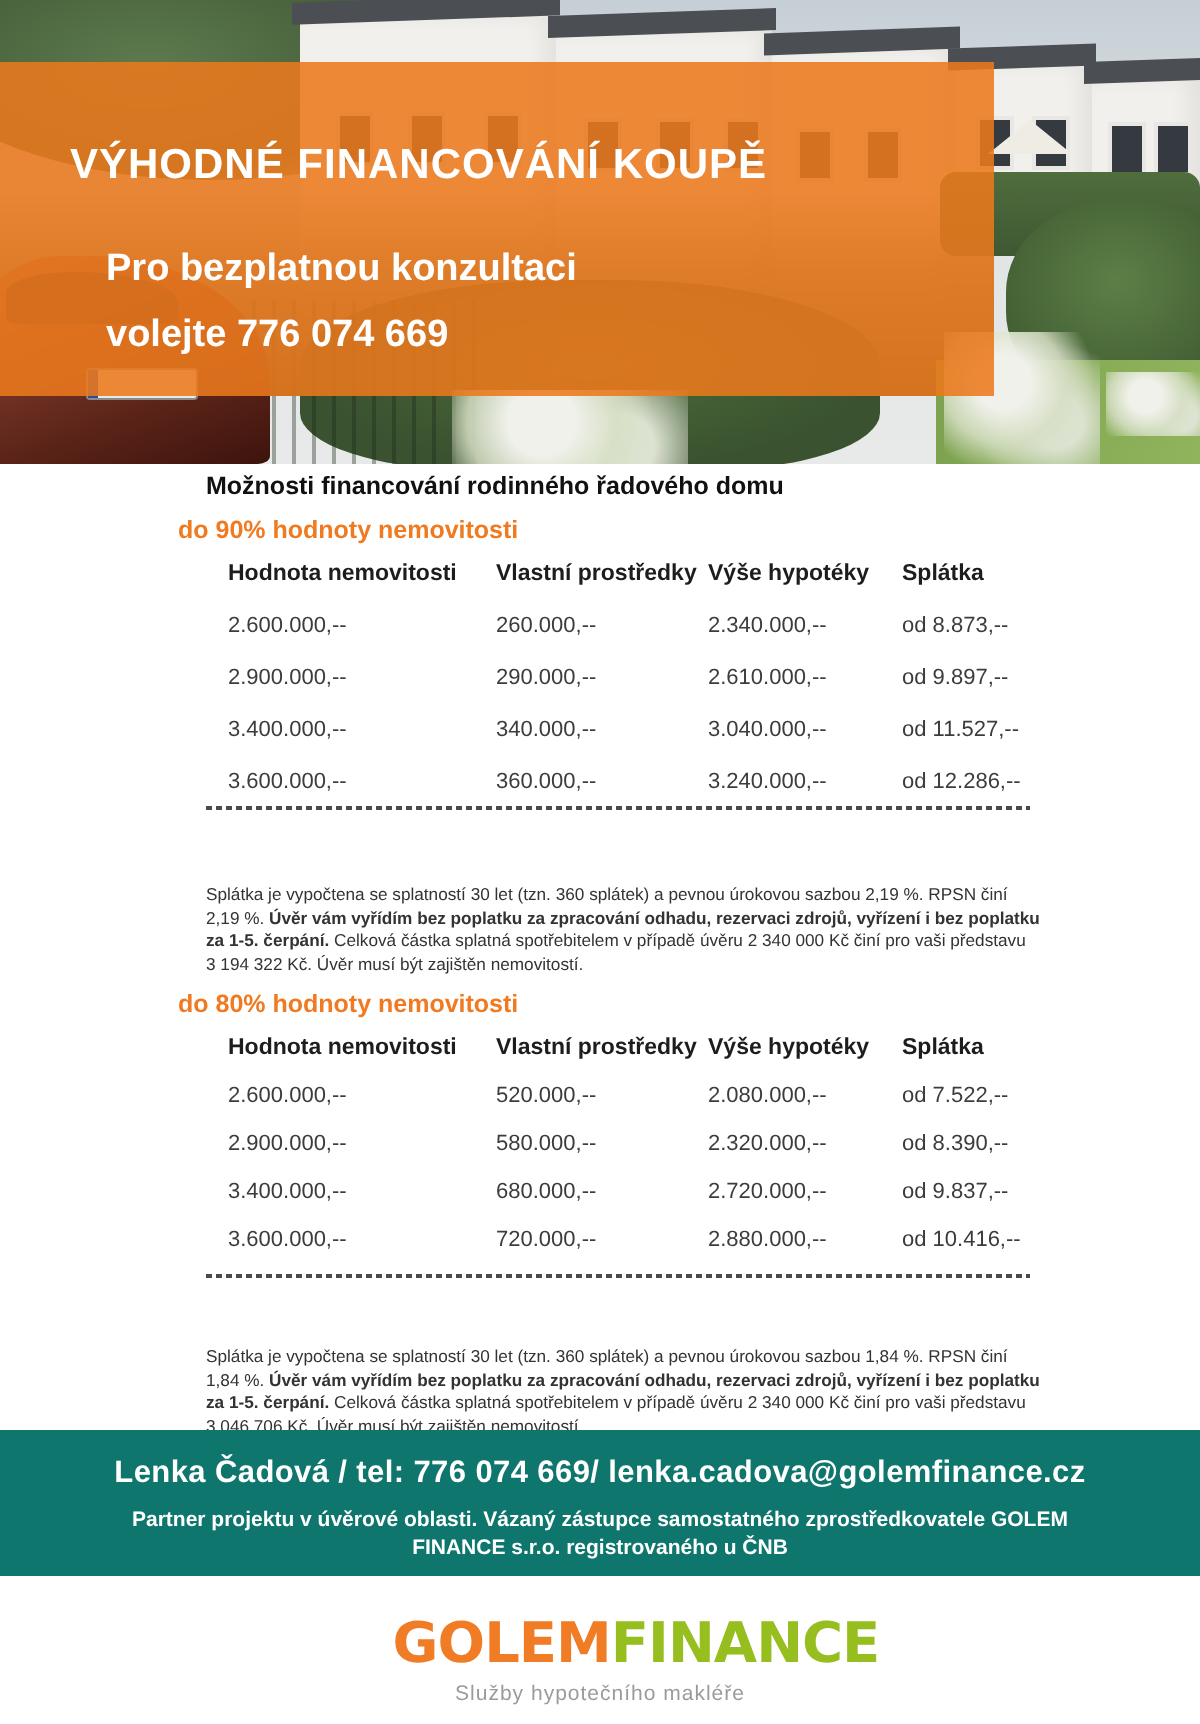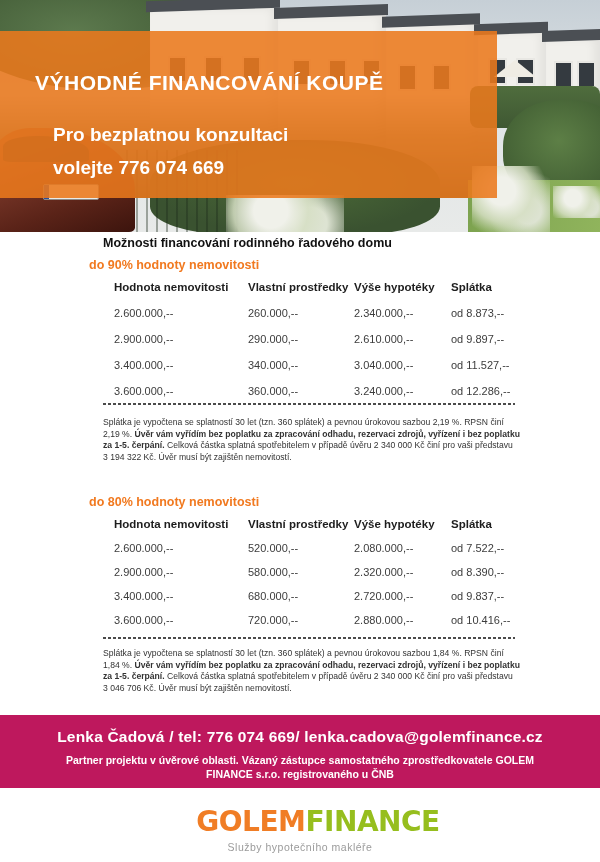--- a/index.html
+++ b/index.html
@@ -57,25 +57,25 @@
 
   
   .heading{position:absolute;left:103px;top:236px;font-size:12.5px;font-weight:bold;color:#111;}
   .subt{position:absolute;left:89px;font-size:12.5px;font-weight:bold;color:#f1791f;}
   .tbl{position:absolute;left:114px;width:415px;display:grid;
         grid-template-columns:134px 106px 97px 1fr;}
   .hc{font-size:11.5px;font-weight:bold;color:#1d1d1d;}
   .cell{font-size:11px;color:#3c3c3c;}
   .dash{position:absolute;left:103px;width:412px;height:2px;
         background:repeating-linear-gradient(90deg,#4a4a4a 0 3px,rgba(0,0,0,0) 3px 5px);}
-  .note{position:absolute;left:103px;width:417px;font-size:8.6px;line-height:11.7px;color:#333;}
+  .note{position:absolute;left:103px;width:417px;font-size:8.6px;line-height:11.7px;color:#333;margin-top:25px;}
   .nb{font-weight:bold;}
 
   
-  .footer{position:absolute;left:0;top:715px;width:600px;height:73px;background:#be185d;
+  .footer{position:absolute;left:0;top:715px;width:600px;height:73px;background:#0f766e;
         color:#fff;text-align:center;}
   .f-contact{padding-top:13px;font-size:15.5px;font-weight:bold;letter-spacing:.2px;}
   .f-partner{margin:8px auto 0;width:480px;font-size:10.5px;font-weight:bold;line-height:13.5px;}
 
   .logoblock{position:absolute;left:0;top:805px;width:600px;text-align:center;}
   .logo{font-size:28px;font-weight:800;letter-spacing:-.5px;font-family:"DejaVu Sans",sans-serif;padding-left:36px;}
   .lg-o{color:#f07d25;} .lg-g{color:#96be1e;}
   .tagline{margin-top:3px;font-size:10.5px;color:#9b9b9b;letter-spacing:.5px;}
 </style>
 </head>

